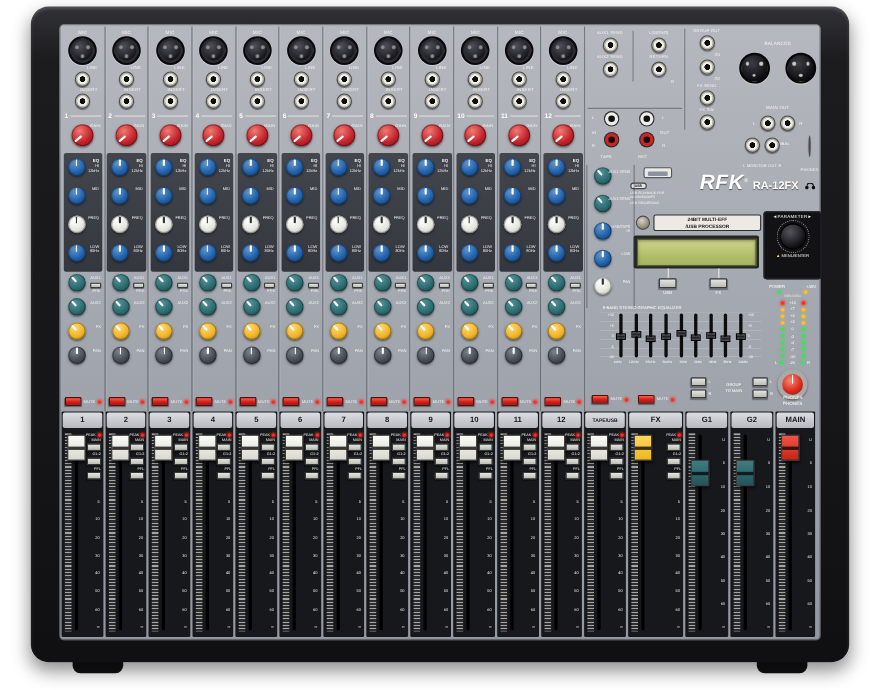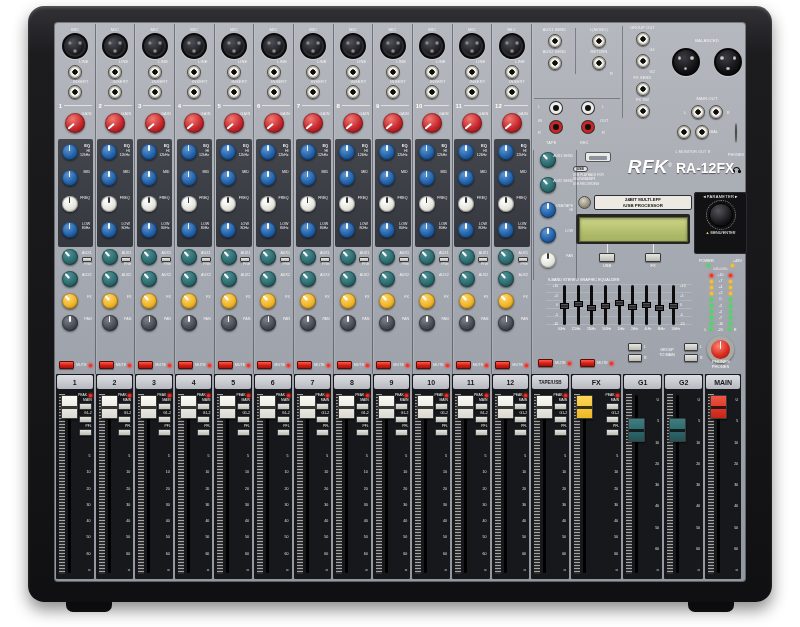--- a/index.html
+++ b/index.html
@@ -101,21 +101,21 @@
   
   #usb-port{position:absolute;left:531px;top:130px;width:26px;height:10px;background:#e9e9e5;
             border:1px solid #55555c;border-radius:2px;}
   #usb-port::after{content:"";position:absolute;left:3px;top:2.5px;right:3px;height:4px;background:#8e929c;border-radius:1px;}
   #usb-note{position:absolute;left:519px;top:144px;width:46px;color:#f5f5f5;font-size:3.1px;line-height:1.35;}
   .usb-badge{display:inline-block;background:#e4e4e0;color:#15151a;border-radius:4px;font-size:3.2px;
              font-weight:bold;padding:0 3px;border:1px solid #44444a;margin-bottom:1px;}
   #brand{position:absolute;left:560px;top:134px;width:134px;text-align:center;color:#fff;white-space:nowrap;}
   .rfk{font-size:19px;font-weight:900;font-style:italic;letter-spacing:.5px;text-shadow:0 1px 1px rgba(0,0,0,.5);}
   .reg{font-size:5px;vertical-align:super;}
-  .model{font-size:14px;font-weight:bold;margin-left:4px;text-shadow:0 1px 1px rgba(0,0,0,.5);}
+  .model{font-size:10px;font-weight:bold;margin-left:4px;text-shadow:0 1px 1px rgba(0,0,0,.5);}
   #proc{position:absolute;left:524px;top:172px;width:114px;height:17px;display:flex;align-items:center;gap:3px;}
   .proc-badge{width:13px;height:13px;border-radius:50%;flex:0 0 auto;
               background:radial-gradient(circle at 40% 32%,#d9d3c2,#8b8472 70%);border:1px solid #4c4c50;}
   .proc-box{flex:1;background:#eceae2;border:1px solid #2e2e32;border-radius:2px;text-align:center;
             font-size:4.4px;font-weight:bold;color:#141418;line-height:1.35;padding:1px 0;}
   #lcd{position:absolute;left:522px;top:192px;width:114px;height:30px;background:#24261f;border-radius:2px;padding:2.5px;}
   .lcd-screen{width:100%;height:100%;background:linear-gradient(180deg,#cdd687,#aab765 80%);
               border:1px solid #5c6140;box-shadow:inset 0 1px 3px rgba(0,0,0,.35);}
   #lcd-btns{position:absolute;left:522px;top:222px;width:114px;height:36px;}
   .stem-btn{position:absolute;top:0;width:30px;text-align:center;color:#fff;font-size:4px;}

